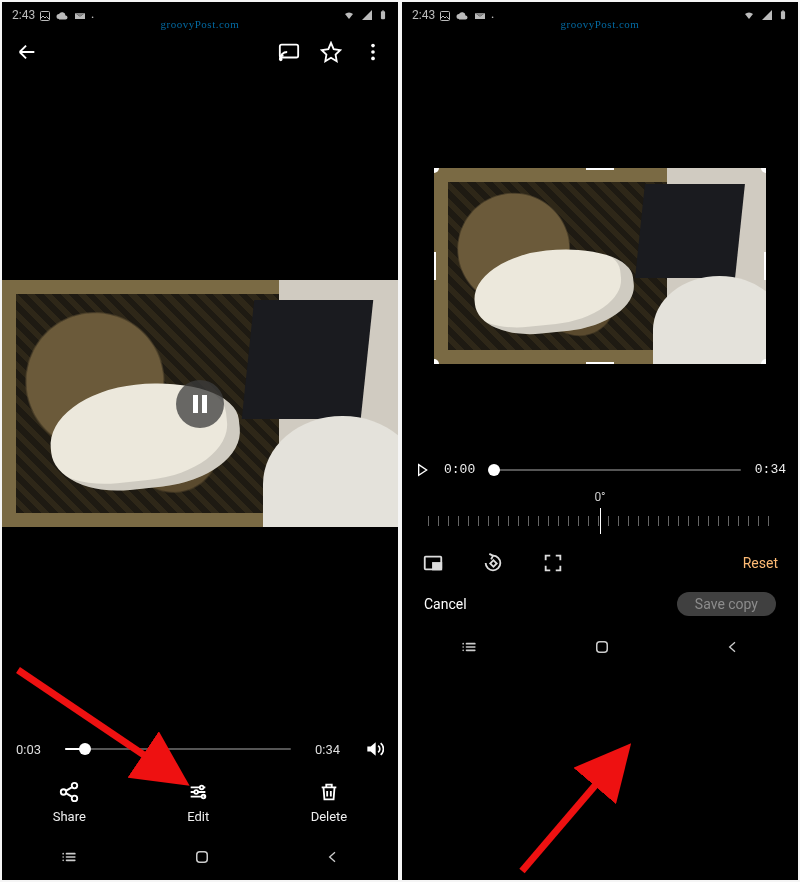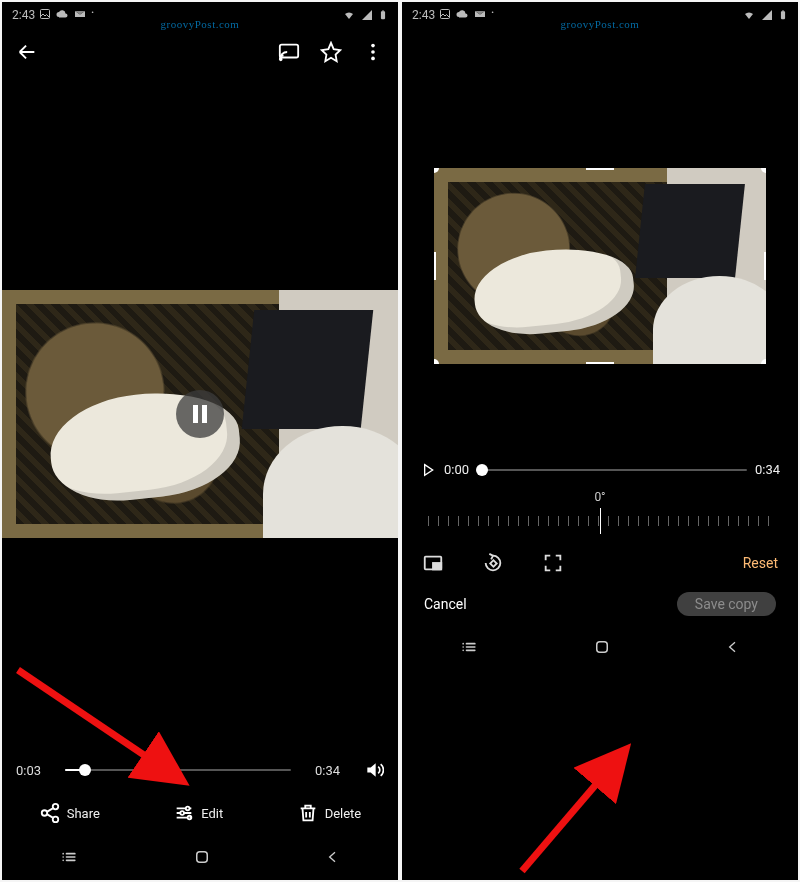--- a/index.html
+++ b/index.html
@@ -25,21 +25,21 @@
   
   .status-bar {
     height: 26px;
     display: flex;
     align-items: center;
     padding: 0 10px;
     font-size: 12px;
     color: #bbb;
     justify-content: space-between;
   }
-  .status-left { display:flex; align-items:flex-start; gap:4px; }
+  .status-left { display:flex; align-items:flex-end; gap:4px; }
   .status-right { display:flex; align-items:center; gap:5px; }
   .watermark {
     position:absolute;
     top:16px; left:50%;
     transform:translateX(-50%);
     font-size:11px;
     color:#0369a1;
     font-family: Georgia, serif;
     letter-spacing:0.5px;
     pointer-events:none;
@@ -139,31 +139,31 @@
   .seek-track {
     flex:1; height:2px; background:#555; position:relative; border-radius:2px;
   }
   .seek-fill { position:absolute; left:0; top:0; height:100%; background:#fff; border-radius:2px;}
   .seek-thumb { position:absolute; top:50%; width:12px; height:12px; background:#fff; border-radius:50%; transform:translate(-50%,-50%); }
 
   
   .action-row {
     display:flex; justify-content:space-around; padding:14px 0 10px;
   }
-  .action-item { display:flex; flex-direction:row; align-items:center; gap:6px; font-size:13px; color:#eee;}
+  .action-item { display:flex; flex-direction:column; align-items:center; gap:6px; font-size:13px; color:#eee;}
 
   
   .nav-bar {
     height:46px; display:flex; justify-content:space-around; align-items:center;
     color:#ccc;
   }
 
   
   .timeline-row {
-    display:flex; align-items:center; gap:8px; padding:8px 18px; font-size:13px; color:#eee;
+    display:flex; align-items:center; gap:14px; padding:8px 12px; font-size:13px; color:#eee;font-family:Liberation Mono, monospace;
   }
   .degree-row { text-align:center; font-size:12px; color:#ccc; padding:4px 0;}
   .ruler {
     height:26px; margin:0 26px 10px;
     background:
       linear-gradient(to right,#666 1px,transparent 1px) 0 50%/10px 10px repeat-x;
     position:relative;
   }
   .ruler::after{
     content:""; position:absolute; left:50%; top:0; width:1px; height:100%; background:#fff;

